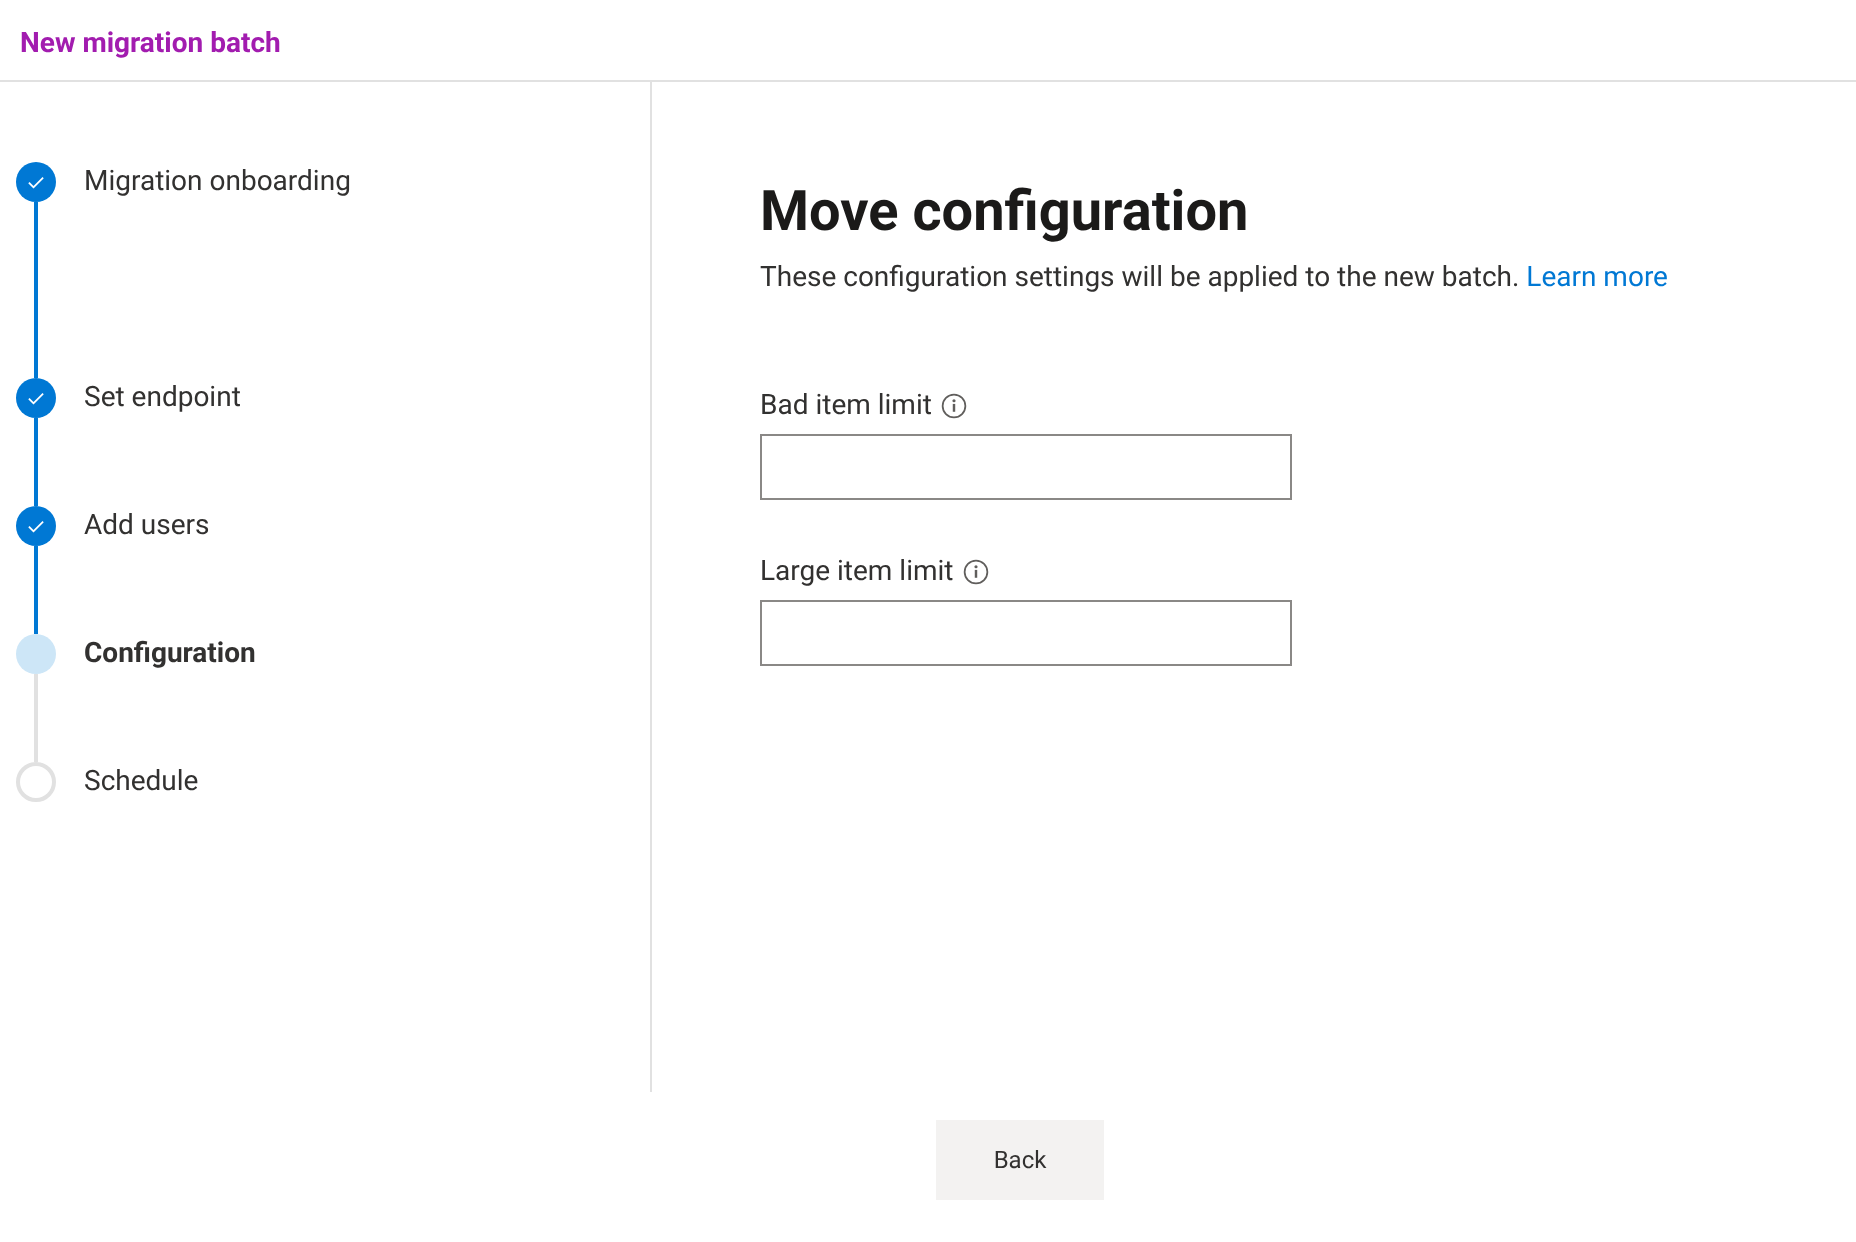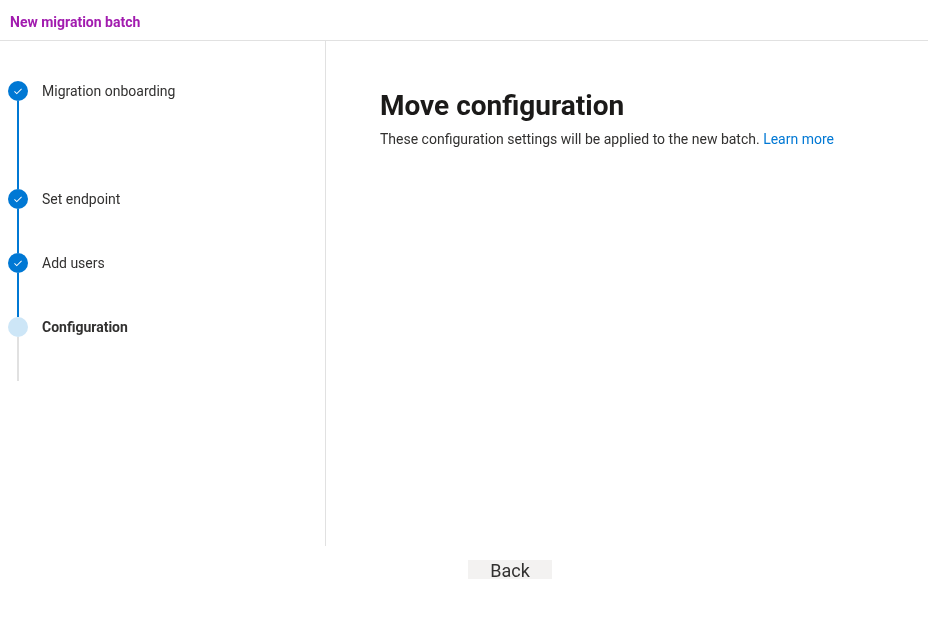--- a/index.html
+++ b/index.html
@@ -163,23 +163,23 @@
       outline: none;
     }
     .footer {
       display: flex;
       justify-content: center;
       padding-top: 14px;
       padding-left: 100px;
     }
     .btn {
       min-width: 84px;
-      height: 19px;
+      height: 40px;
       border: none;
-      font-size: 18px;
+      font-size: 12px;
       font-family: inherit;
       cursor: pointer;
       padding: 0 18px;
     }
     .btn-back {
       background: #f3f2f1;
       color: #323130;
       margin-right: 8px;
     }
     .btn-next {
@@ -229,30 +229,60 @@
       <div class="step-label">Add users</div>
     </div>
     <div class="connector blue"></div>
 
     <div class="step">
       <div class="step-indicator current"></div>
       <div class="step-label current">Configuration</div>
     </div>
     <div class="connector gray"></div>
 
+    <div class="step">
+      <div class="step-indicator future"></div>
+      <div class="step-label">Schedule</div>
+    </div>
 
   </div>
 
   <div class="main">
     <h1 class="main-title">Move configuration</h1>
     <p class="main-description">
       <span>These configuration settings will be applied to the new batch. </span><a href="#" class="learn-more">Learn more</a>
     </p>
 
 
-
+    <div class="field-group">
+      <div class="field-label">
+        <span>Bad item limit</span>
+        <span class="info-icon">
+          <svg viewBox="0 0 16 16">
+              <circle cx="8" cy="8" r="6.5" fill="none" stroke="#605e5c" stroke-width="1"></circle>
+              <circle cx="8" cy="5" r="0.9" fill="#605e5c"></circle>
+              <rect x="7.3" y="6.8" width="1.4" height="4.5" fill="#605e5c"></rect>
+            </svg>
+        </span>
+      </div>
+      <input type="text" class="text-input" value="" style="">
+    </div>
+
+    <div class="field-group">
+      <div class="field-label">
+        <span>Large item limit</span>
+        <span class="info-icon">
+          <svg viewBox="0 0 16 16">
+              <circle cx="8" cy="8" r="6.5" fill="none" stroke="#605e5c" stroke-width="1"></circle>
+              <circle cx="8" cy="5" r="0.9" fill="#605e5c"></circle>
+              <rect x="7.3" y="6.8" width="1.4" height="4.5" fill="#605e5c"></rect>
+            </svg>
+        </span>
+      </div>
+      <input type="text" class="text-input" value="" style="">
+    </div>
 
   </div>
 </div>
 
 <div class="footer">
   <button class="btn btn-back">Back</button>
 </div>
 
 </body></html>

